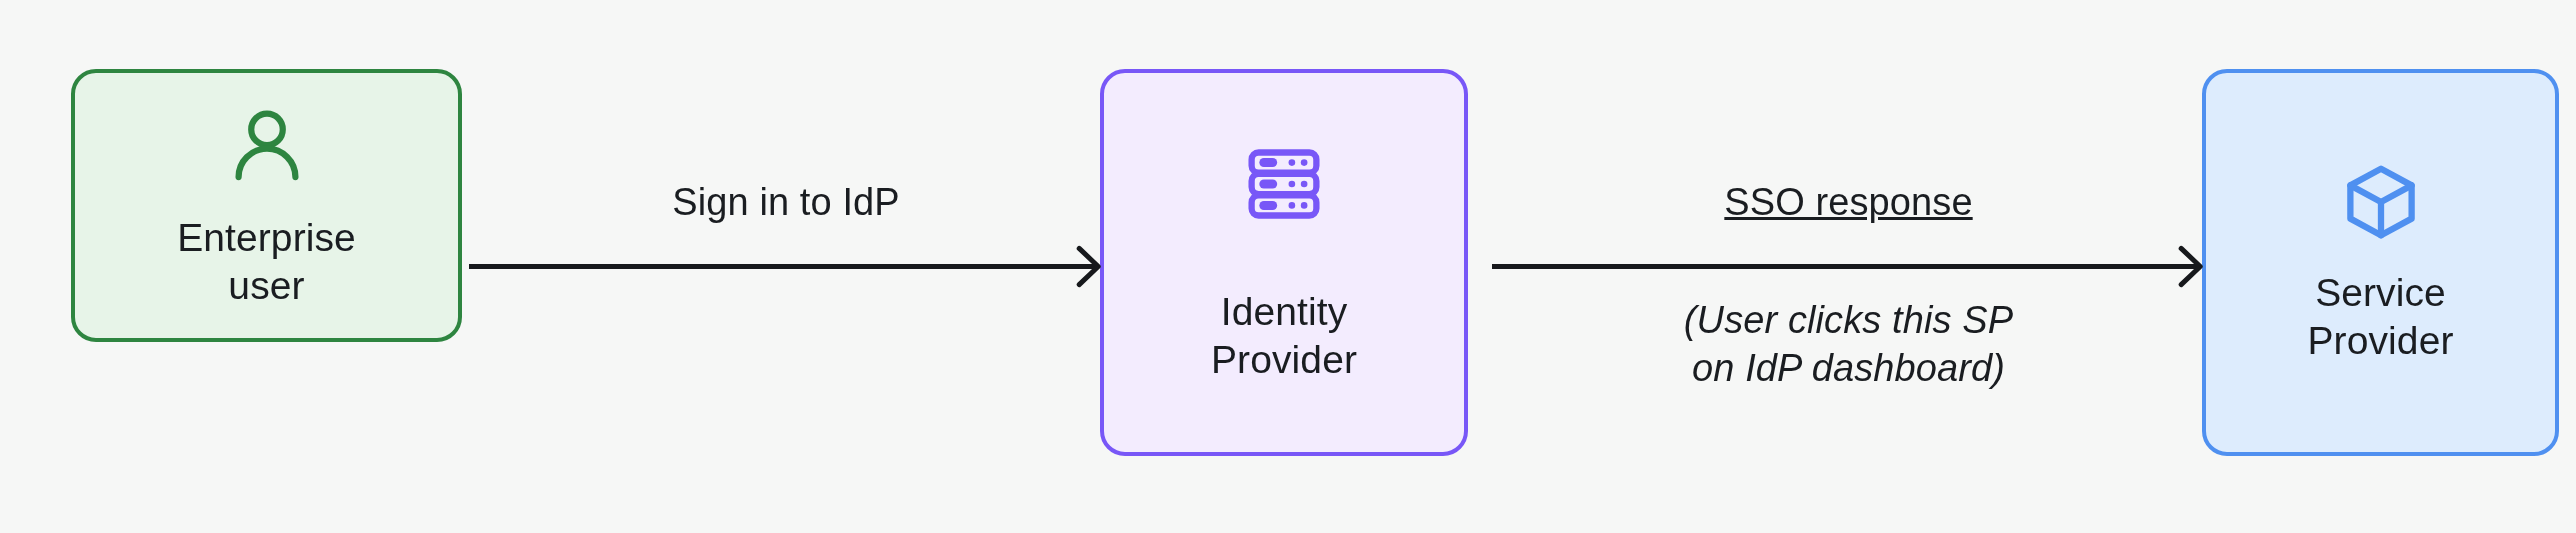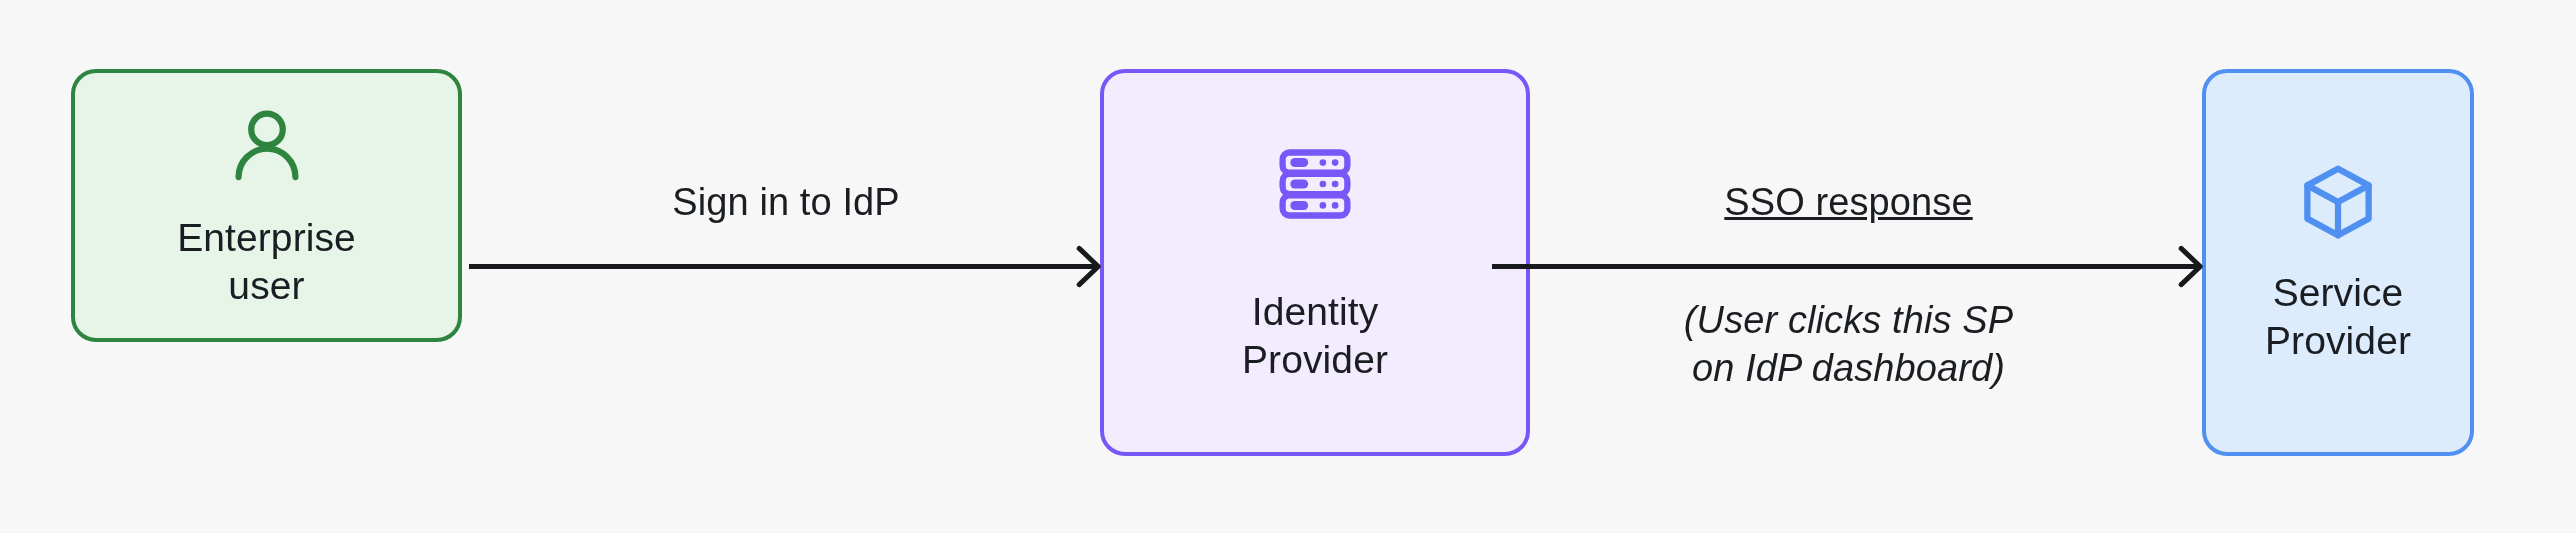--- a/index.html
+++ b/index.html
@@ -50,30 +50,30 @@
     left: 71px;
     top: 69px;
     width: 391px;
     height: 273px;
     border-color: #2e8540;
     background: #e7f4e8;
   }
   #node-idp {
     left: 1100px;
     top: 69px;
-    width: 430px;
+    width: 368px;
     height: 387px;
     border-color: #7857f7;
     background: #f3ecfe;
     gap: 37px;
   }
   #node-sp {
     left: 2202px;
     top: 69px;
-    width: 272px;
+    width: 357px;
     height: 387px;
     border-color: #4f90f0;
     background: #ddecfd;
   }
 
   
   .arrow {
     position: absolute;
     top: 236px;
     height: 61px;

